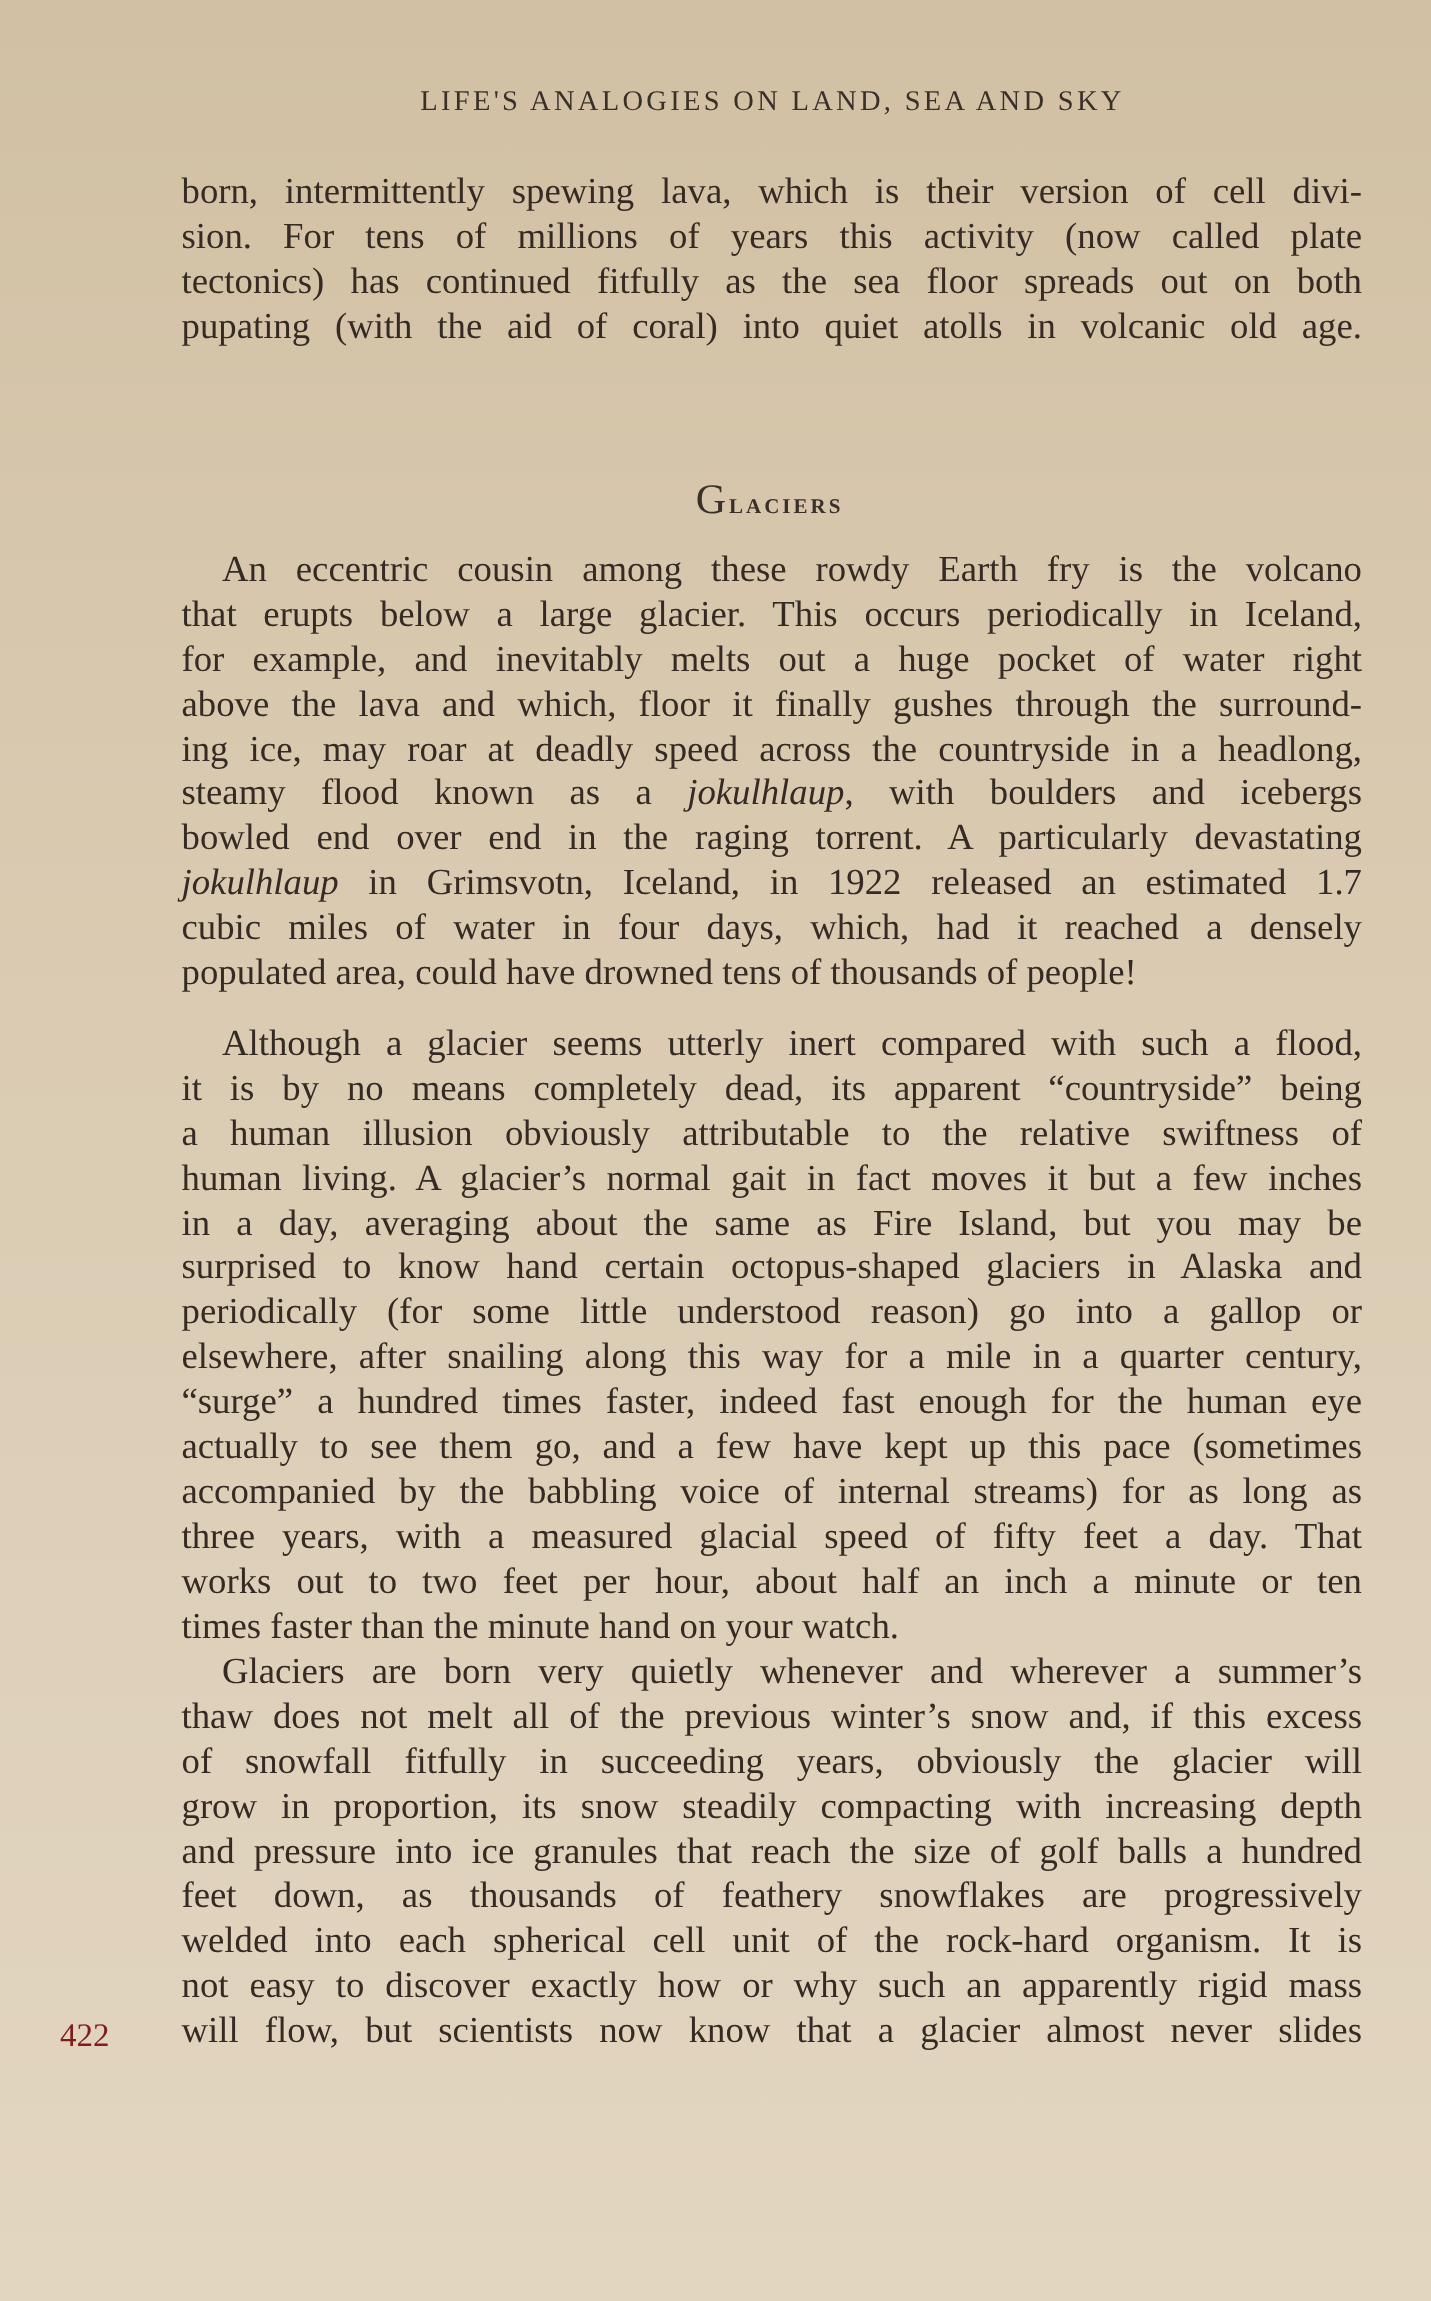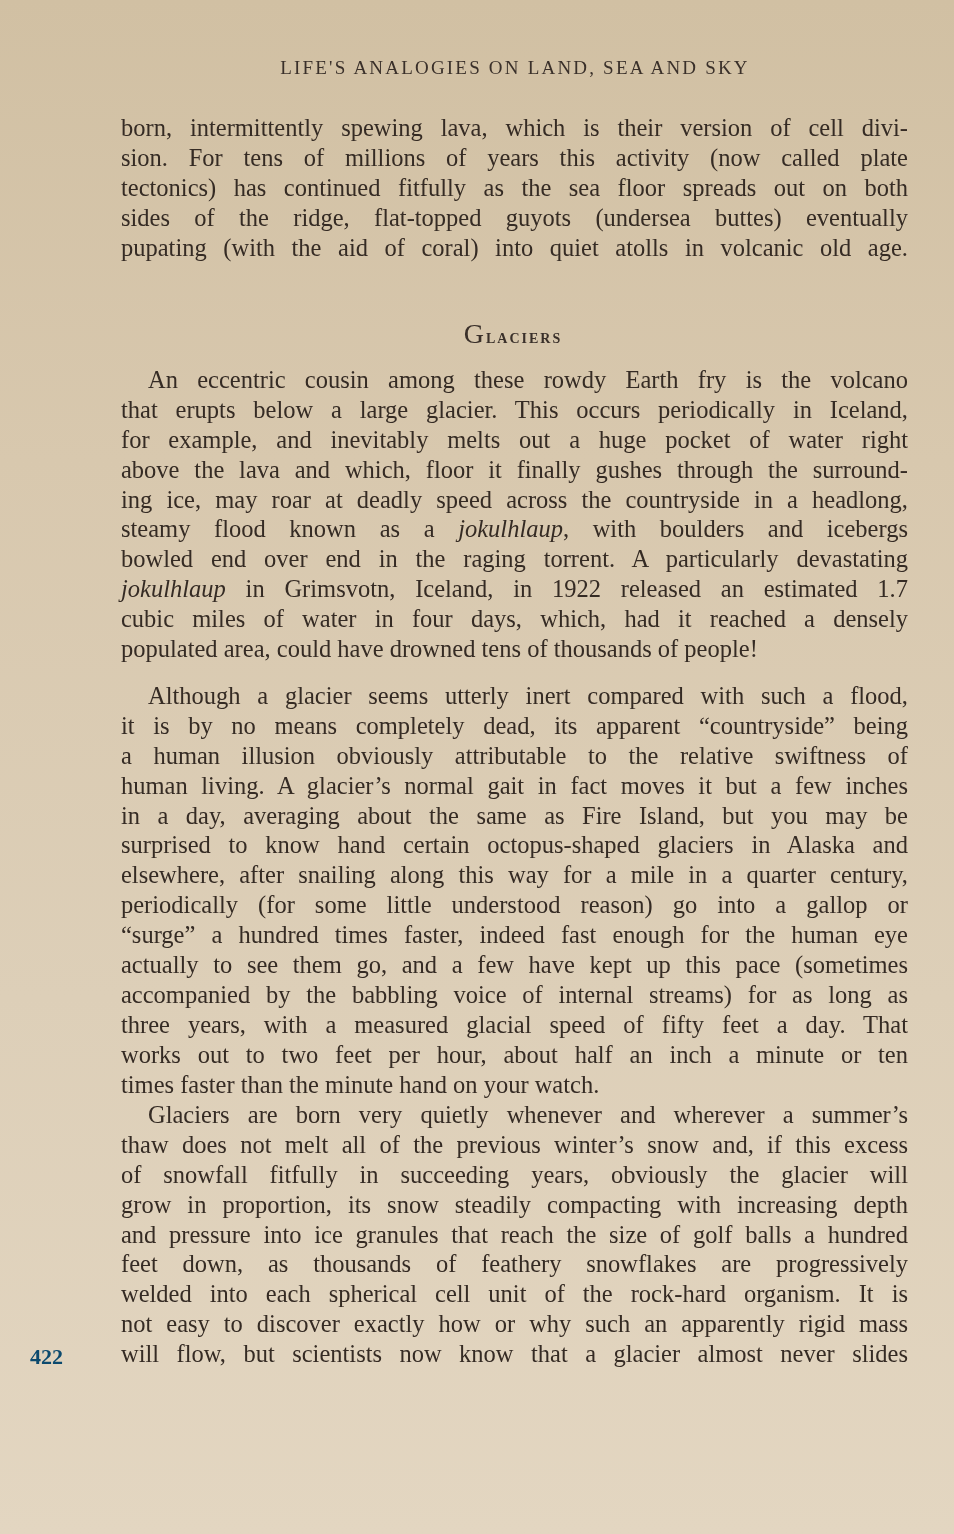--- a/index.html
+++ b/index.html
@@ -34,34 +34,33 @@
   .line > span.t {
     display: inline-block; width: 100%;
     text-align: justify; text-align-last: justify;
     white-space: normal;
     transform-origin: left center;
   }
   .line.last > span.t { text-align-last: left; }
   .line.indent > span.t { padding-left: 27px; box-sizing: border-box; }
   em { font-style: italic; }
   .page-number {
-    position: absolute; left: 30px; top: 1344px;
-    font-size: 22px; color: #0c4a6e; font-weight: bold;
+    position: absolute; left: 40px; top: 1344px;
+    font-size: 22px; color: #7f1d1d;
   }
 </style>
 </head>
 <body>
 
 <div class="running-head">LIFE'S ANALOGIES ON LAND, SEA AND SKY</div>
 
 <div class="block" style="top:113px;">
   <div class="line"><span class="t">born, intermittently spewing lava, which is their version of cell divi-</span></div>
   <div class="line"><span class="t">sion.  For tens of millions of years this activity (now called plate</span></div>
   <div class="line"><span class="t">tectonics) has continued fitfully as the sea floor spreads out on both</span></div>
-  <div class="line"><span class="t">sides of the ridge, flat-topped guyots (undersea buttes) eventually</span></div>
   <div class="line"><span class="t">pupating (with the aid of coral) into quiet atolls in volcanic old age.</span></div>
 </div>
 
 <div class="section-title"><span>G</span><span class="sc">LACIERS</span></div>
 
 <div class="block" style="top:365px;">
   <div class="line indent"><span class="t">An eccentric cousin among these rowdy Earth fry is the volcano</span></div>
   <div class="line"><span class="t">that erupts below a large glacier.  This occurs periodically in Iceland,</span></div>
   <div class="line"><span class="t">for example, and inevitably melts out a huge pocket of water right</span></div>
   <div class="line"><span class="t">above the lava and which, floor it finally gushes through the surround-</span></div>
@@ -73,22 +72,22 @@
   <div class="line last"><span class="t">populated area, could have drowned tens of thousands of people!</span></div>
 </div>
 
 <div class="block" style="top:681px;">
   <div class="line indent"><span class="t">Although a glacier seems utterly inert compared with such a flood,</span></div>
   <div class="line"><span class="t">it is by no means completely dead, its apparent “countryside” being</span></div>
   <div class="line"><span class="t">a human illusion obviously attributable to the relative swiftness of</span></div>
   <div class="line"><span class="t">human living.  A glacier’s normal gait in fact moves it but a few inches</span></div>
   <div class="line"><span class="t">in a day, averaging about the same as Fire Island, but you may be</span></div>
   <div class="line"><span class="t">surprised to know hand certain octopus-shaped glaciers in Alaska and</span></div>
+  <div class="line"><span class="t">periodically (for some little understood reason) go into a gallop or</span></div>
   <div class="line"><span class="t">elsewhere, after snailing along this way for a mile in a quarter century,</span></div>
-  <div class="line"><span class="t">periodically (for some little understood reason) go into a gallop or</span></div>
   <div class="line"><span class="t">“surge” a hundred times faster, indeed fast enough for the human eye</span></div>
   <div class="line"><span class="t">actually to see them go, and a few have kept up this pace (sometimes</span></div>
   <div class="line"><span class="t">accompanied by the babbling voice of internal streams) for as long as</span></div>
   <div class="line"><span class="t">three years, with a measured glacial speed of fifty feet a day.  That</span></div>
   <div class="line"><span class="t">works out to two feet per hour, about half an inch a minute or ten</span></div>
   <div class="line last"><span class="t">times faster than the minute hand on your watch.</span></div>
 </div>
 
 <div class="block" style="top:1100px;">
   <div class="line indent"><span class="t">Glaciers are born very quietly whenever and wherever a summer’s</span></div>

